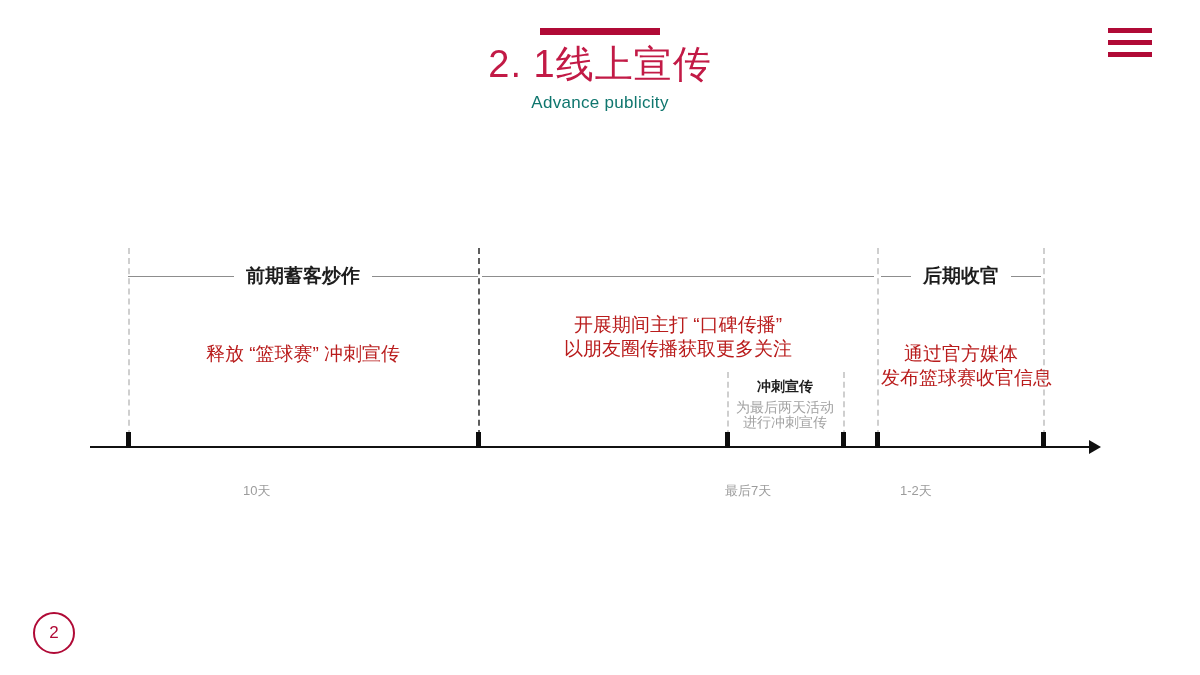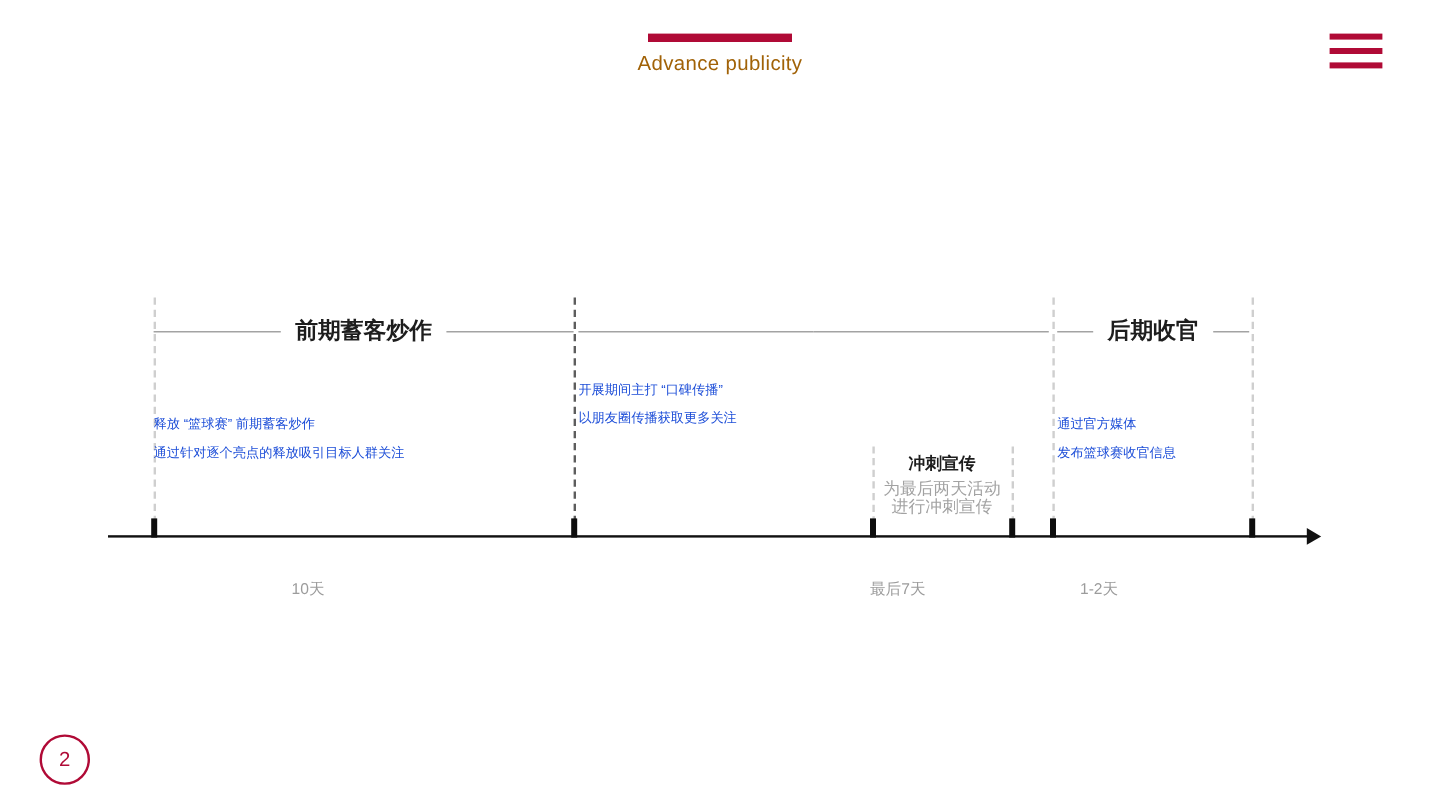--- a/index.html
+++ b/index.html
@@ -32,21 +32,21 @@
   .title-main {
     color: #c2185b;
     color: #c21a46;
     font-size: 38px;
     font-weight: 400;
     letter-spacing: 1px;
     line-height: 1.15;
     white-space: nowrap;
   }
   .title-sub {
-    color: #a16207;
+    color: #0f766e;
     font-size: 17px;
     font-weight: 400;
     margin-top: 6px;
     letter-spacing: 0.3px;
   }
 
   
   .hamburger {
     position: absolute;
     top: 28px;
@@ -128,22 +128,23 @@
     padding: 0 12px;
     font-size: 19px;
     font-weight: bold;
     color: #1d1d1d;
     white-space: nowrap;
   }
 
   
   .section-body {
     position: absolute;
-    color: #1d4ed8;
-    font-size: 11px;
+    text-align: center;
+    color: #b91c1c;
+    font-size: 19px;
     line-height: 24px;
   }
   .section-body div { white-space: nowrap; }
 
   
   .sprint {
     position: absolute;
     text-align: center;
     left: 727px;
     width: 116px;
@@ -185,20 +186,21 @@
     display: flex;
     align-items: center;
     justify-content: center;
   }
 </style>
 </head>
 <body>
 
 <div class="title-block">
   <div class="title-rule"></div>
+  <div class="title-main">2. 1线上宣传</div>
   <div class="title-sub">Advance publicity</div>
 </div>
 
 <div class="hamburger">
   <span></span>
   <span></span>
   <span></span>
 </div>
 
 <div class="timeline">
@@ -231,22 +233,21 @@
     <div class="rule"></div>
   </div>
 
   <div class="section-head" style="left:881px; width:160px;">
     <div class="rule"></div>
     <div class="label">后期收官</div>
     <div class="rule"></div>
   </div>
 
   <div class="section-body" style="left:128px; width:350px; top:342px;">
-    <div>释放 “篮球赛” 前期蓄客炒作</div>
-    <div>通过针对逐个亮点的释放吸引目标人群关注</div>
+    <div>释放 “篮球赛” 冲刺宣传</div>
   </div>
 
   <div class="section-body" style="left:482px; width:392px; top:313px;">
     <div>开展期间主打 “口碑传播”</div>
     <div>以朋友圈传播获取更多关注</div>
   </div>
 
   <div class="section-body" style="left:881px; width:160px; top:342px;">
     <div>通过官方媒体</div>
     <div>发布篮球赛收官信息</div>

